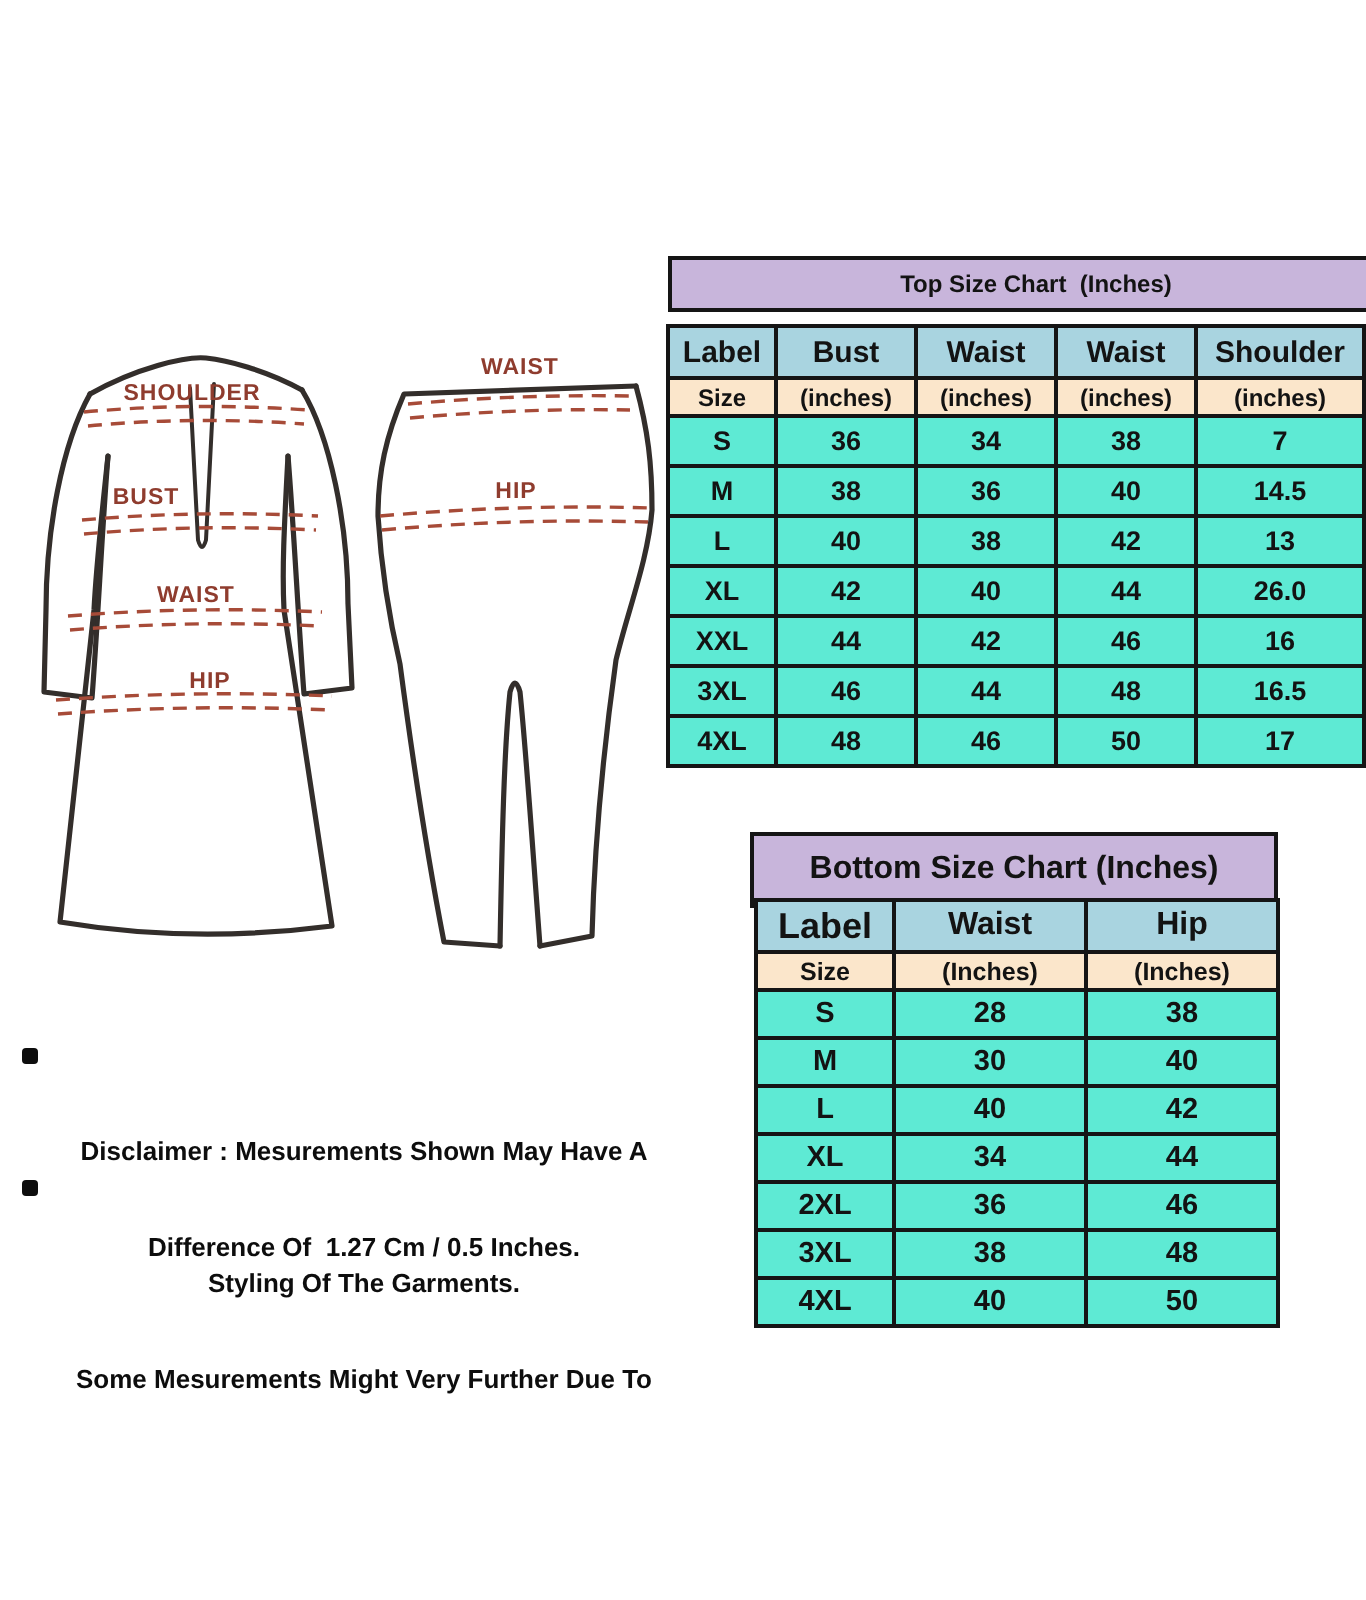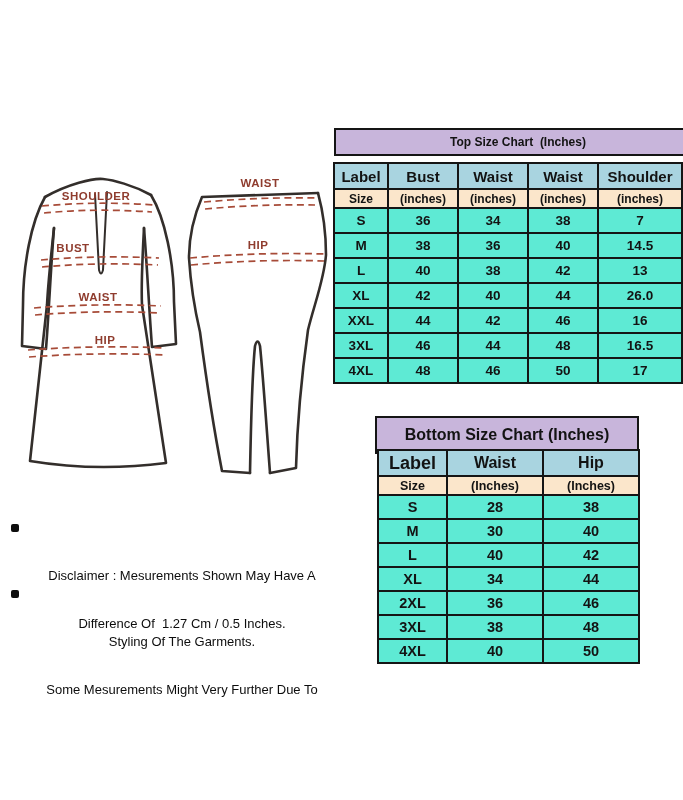--- a/index.html
+++ b/index.html
@@ -37,21 +37,21 @@
   .oline{fill:none;stroke:var(--sketch-line);stroke-width:2.6;stroke-linejoin:round;stroke-linecap:round;}
   .thin{stroke-width:2;}
   .dash{fill:none;stroke:var(--sketch-dash);stroke-width:1.7;stroke-dasharray:7 4.5;stroke-linecap:butt;}
   .slabel{
     fill:var(--sketch-label);font-weight:bold;font-size:11.5px;
     letter-spacing:.5px;text-anchor:middle;font-family:"Liberation Sans",sans-serif;
   }
   
   .disclaimer{
     position:absolute;left:8px;width:348px;text-align:center;
-    font-weight:normal;font-size:13px;line-height:16px;color:#0d0d0d;white-space:pre;
+    font-weight:bold;font-size:13px;line-height:16px;color:#0d0d0d;white-space:pre;
   }
   #disc1{top:520px;}
   #disc2{top:586px;}
   .bullet{position:absolute;width:8px;height:8px;background:#0d0d0d;border-radius:2px;left:3px;top:4px;}
 </style>
 </head>
 <body>
 
 <div class="canvas">
 

